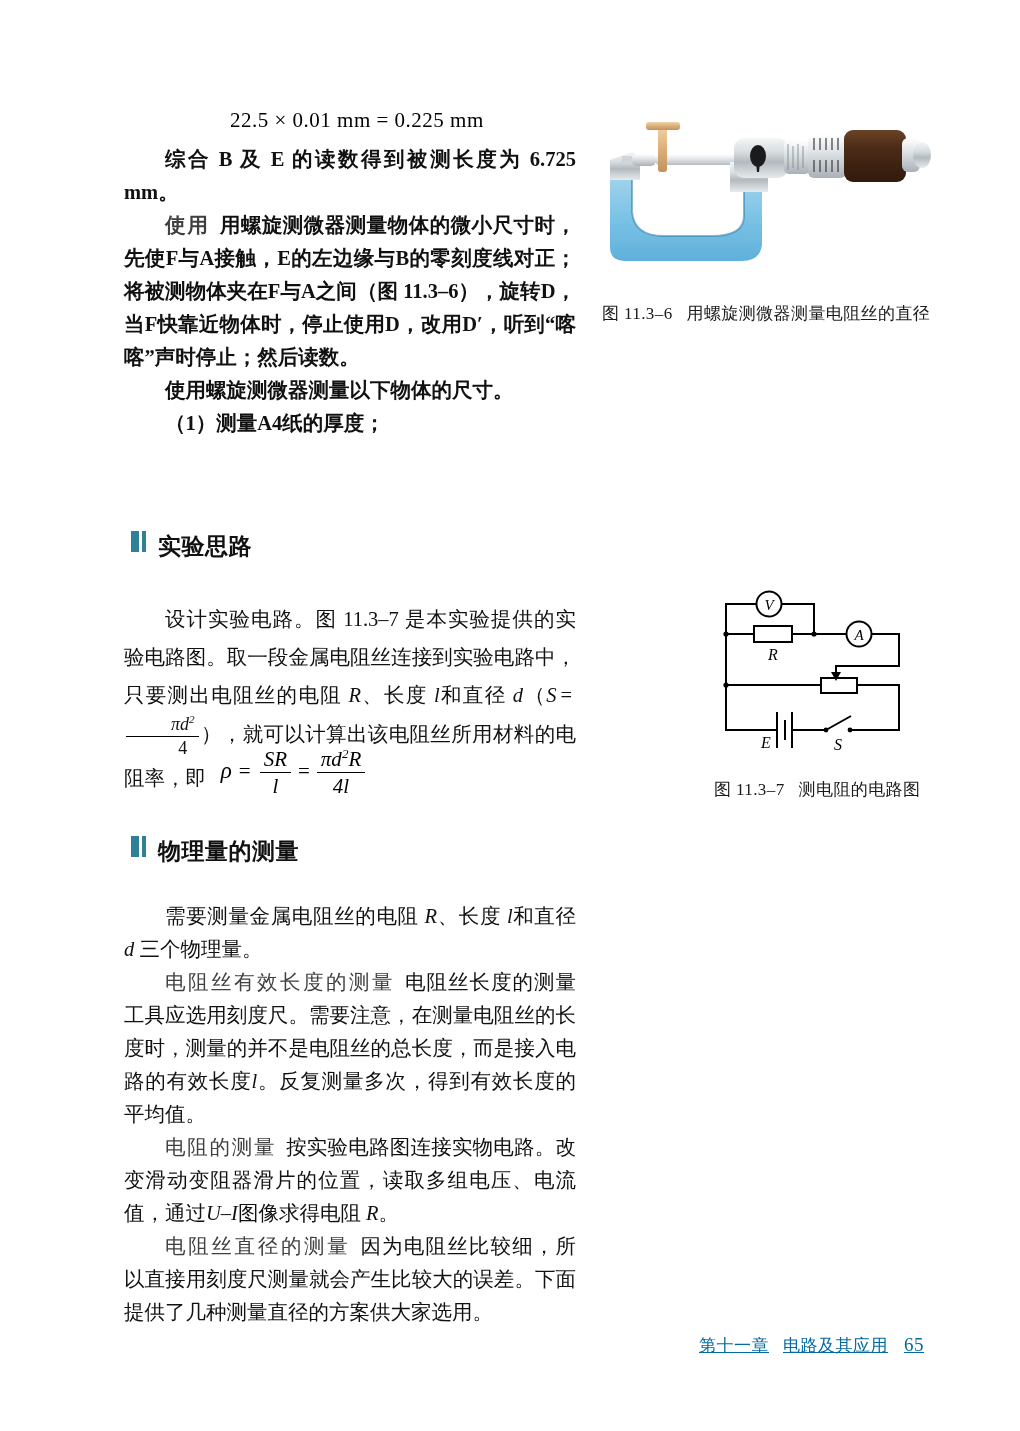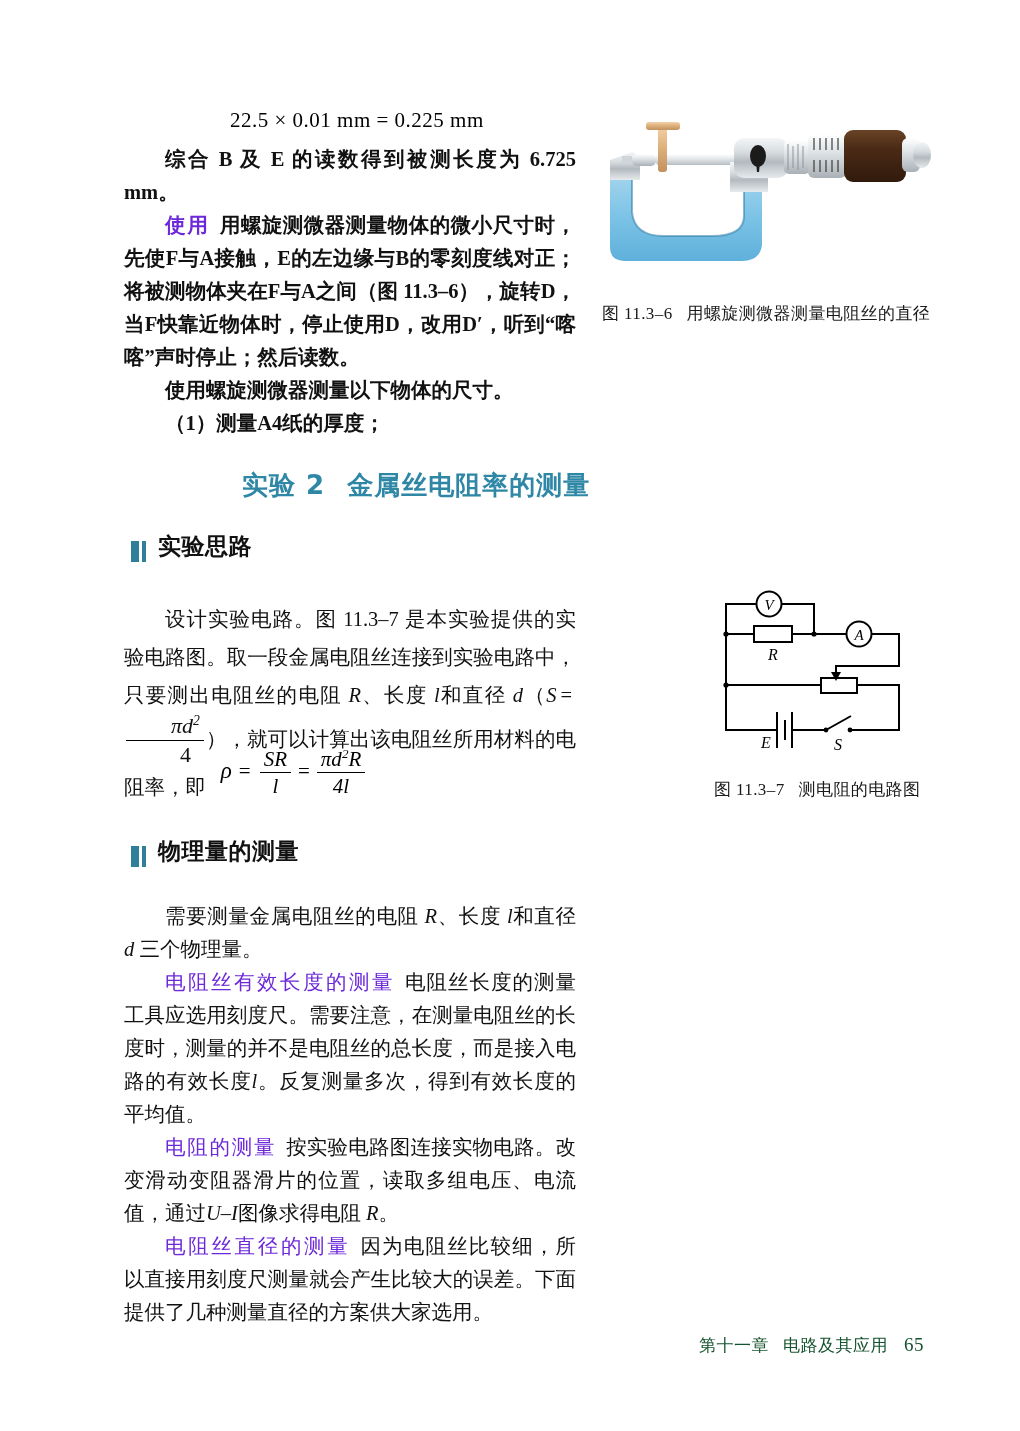--- a/index.html
+++ b/index.html
@@ -28,21 +28,21 @@
   .body-col {
     position: absolute;
     font-size: 20.5px;
     line-height: 33px;
     color: #111111;
     text-align: justify;
     text-justify: inter-ideograph;
   }
   .indent { text-indent: 2em; }
   .teal-label {
-    color: #6d28d9;
+    color: #404040;
     font-family: "Liberation Serif", "DejaVu Serif", serif;
     font-style: normal;
     letter-spacing: 1.5px;
     padding-right: 10px;
   }
   .mi { font-style: italic; font-family: "Liberation Serif", serif; }
   .mn { font-style: normal; font-family: "Liberation Serif", serif; }
 
   
   .top-eq {
@@ -81,21 +81,21 @@
     font-family: "DejaVu Sans", "Liberation Sans", sans-serif;
     letter-spacing: 1px;
     white-space: nowrap;
   }
   .exp-title .gap { display: inline-block; width: 22px; }
 
   
   .sec-head {
     position: absolute;
     display: flex;
-    align-items: flex-end;
+    align-items: flex-start;
     font-size: 23px;
     font-weight: bold;
     font-family: "DejaVu Sans", "Liberation Sans", sans-serif;
     color: #111111;
     letter-spacing: 0.5px;
     white-space: nowrap;
   }
   .bar-group {
     display: inline-flex;
     align-items: center;
@@ -134,21 +134,21 @@
     display: block;
     padding: 0 4px 1px 4px;
     border-bottom: 1.3px solid #000;
     line-height: 1.15;
   }
   .frac .den {
     display: block;
     padding: 1px 4px 0 4px;
     line-height: 1.15;
   }
-  .frac-sm { font-size: 22px; }
+  .frac-sm { font-size: 18px; }
   sup.exp { font-size: 0.62em; vertical-align: super; font-style: italic; }
 
   
   .fig-circuit {
     position: absolute;
     left: 700px;
     top: 582px;
     width: 210px;
     height: 175px;
   }
@@ -173,24 +173,25 @@
     margin-right: 11px;
     vertical-align: 2px;
   }
 
   
   .footer {
     position: absolute;
     right: 110px;
     top: 1334px;
     font-size: 17px;
-    color: #14532d;
+    color: #0369a1;
     white-space: nowrap;
     letter-spacing: 0.5px;
     font-family: "DejaVu Sans", "Liberation Sans", sans-serif;
+    text-decoration: underline;
   }
   .footer .pg {
     margin-left: 16px;
     font-family: "Liberation Serif", serif;
     font-size: 19px;
   }
   .footer .sp { display: inline-block; width: 14px; }
 </style>
 </head>
 <body>
@@ -289,23 +290,20 @@
       <rect x="252" y="30" width="62" height="52" rx="9" fill="url(#gBrown)"></rect>
 
       <rect x="310" y="38" width="18" height="34" rx="6" fill="url(#gSteel2)"></rect>
       <ellipse cx="330" cy="55" rx="9" ry="13" fill="url(#gSteel)"></ellipse>
     </svg>
   </div>
   <div class="fig-caption" style="left:588px; top:302px;">
     <span>图 11.3–6</span><span style="display:inline-block;width:14px;"></span><span>用螺旋测微器测量电阻丝的直径</span>
   </div>
 
-  <div class="exp-title">
-    <span>实验 2</span><span class="gap"></span><span>金属丝电阻率的测量</span>
-  </div>
 
   <div class="sec-head" style="left:117px; top:531px;">
     <span class="bar-group">
       <span class="bar-thick"></span>
         <span class="bar-thin"></span>
     </span>
     <span>实验思路</span>
   </div>
 
   <div class="body-col" style="left:110px; top:600px; width:452px;">

